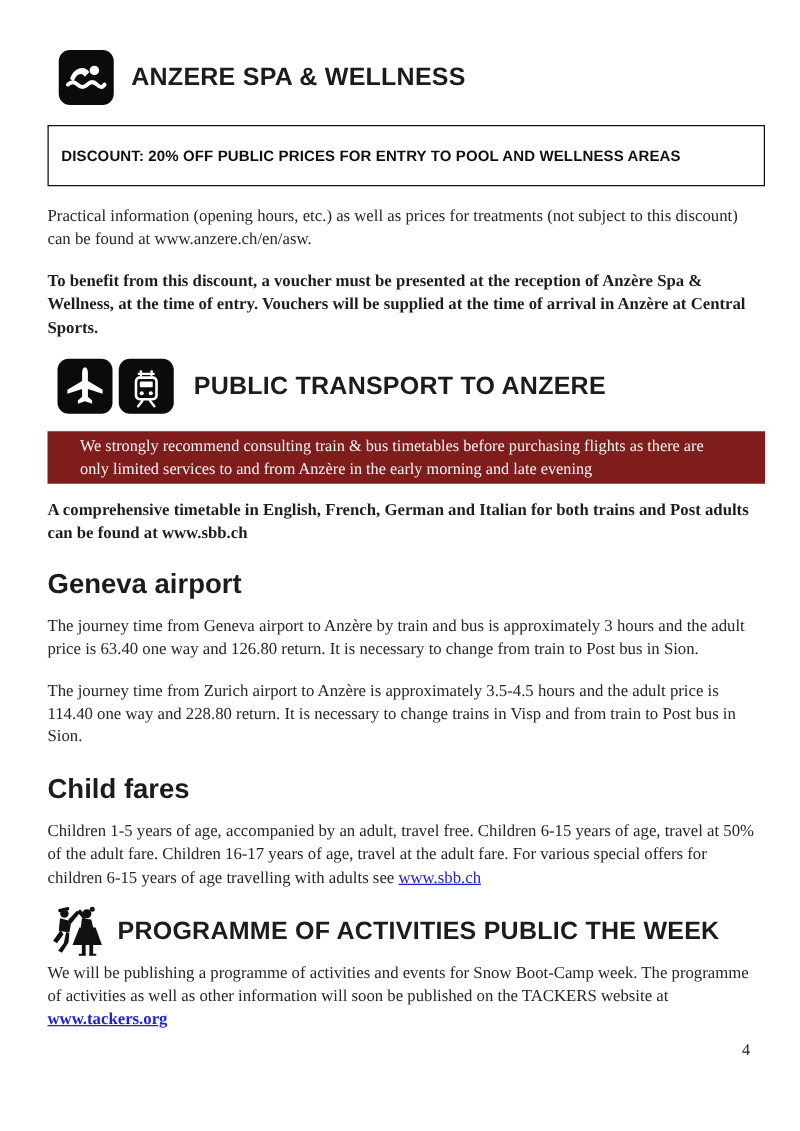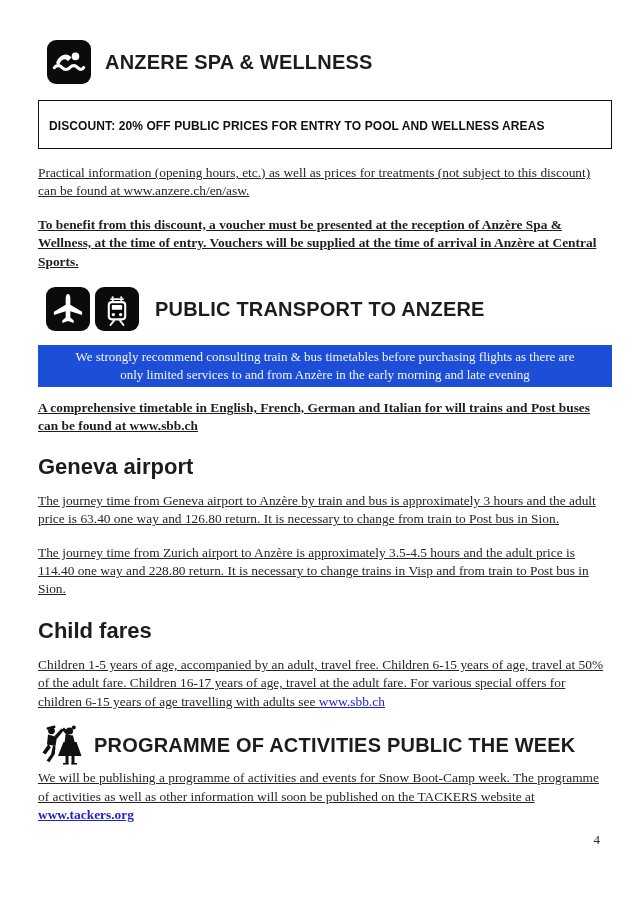--- a/index.html
+++ b/index.html
@@ -55,31 +55,30 @@
     color:#101010;
     letter-spacing:.1px;
   }
 
   
   p.body {
     font-size:13.4px;
     line-height:18.4px;
     margin-top:15px;
     max-width:578px;
-    text-decoration:underline;
   }
   p.body.bold { font-weight:700; color:#1e1e1e; }
   p.tight { margin-top:12px; }
 
   
   .banner {
     margin-top:14px;
-    background:#1d4ed8;
+    background:#7f1d1d;
     color:#f5f5f5;
-    text-align:center;
+    text-align:left;
     font-size:13px;
     line-height:17.5px;
     padding:3px 26px 4px 26px;
   }
 
   
   h2 {
     font-family:Liberation Sans, sans-serif;
     font-weight:700;
     font-size:22px;
@@ -145,21 +144,21 @@
           <circle cx="26.2" cy="28.5" r="1.9" fill="#fff"></circle>
           <path d="M18.5 35.5 L14.5 40.5 M25.5 35.5 L29.5 40.5" stroke="#fff" stroke-width="2.2" stroke-linecap="round"></path>
         </svg>
       </span>
     </div>
     <h1>PUBLIC TRANSPORT TO ANZERE</h1>
   </div>
 
   <div class="banner">We strongly recommend consulting train &amp; bus timetables before purchasing flights as there are only limited services to and from Anzère in the early morning and late evening</div>
 
-  <p class="body bold tight">A comprehensive timetable in English, French, German and Italian for will trains and Post buses can be found at www.sbb.ch</p>
+  <p class="body bold tight">A comprehensive timetable in English, French, German and Italian for both trains and Post adults can be found at www.sbb.ch</p>
 
   <h2 class="first">Geneva airport</h2>
   <p class="body tight">The journey time from Geneva airport to Anzère by train and bus is approximately 3 hours and the adult price is 63.40 one way and 126.80 return. It is necessary to change from train to Post bus in Sion.</p>
   <p class="body">The journey time from Zurich airport to Anzère is approximately 3.5-4.5 hours and the adult price is 114.40 one way and 228.80 return. It is necessary to change trains in Visp and from train to Post bus in Sion.</p>
 
   <h2>Child fares</h2>
   <p class="body tight"><span>Children 1-5 years of age, accompanied by an adult, travel free. Children 6-15 years of age, travel at 50% of the adult fare. Children 16-17 years of age, travel at the adult fare.  For various special offers for children 6-15 years of age travelling with adults see </span><a class="link">www.sbb.ch</a></p>
 
   <div class="section-header programme-header">
     <span class="glyph">

